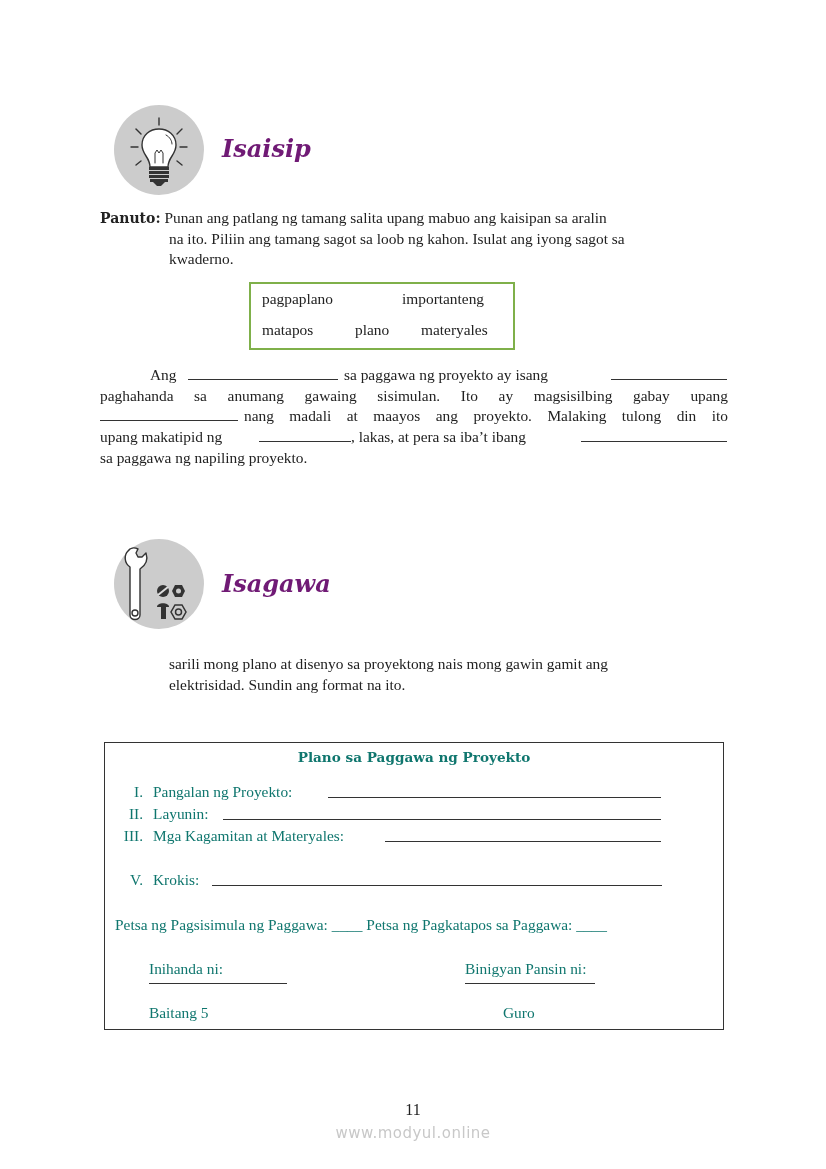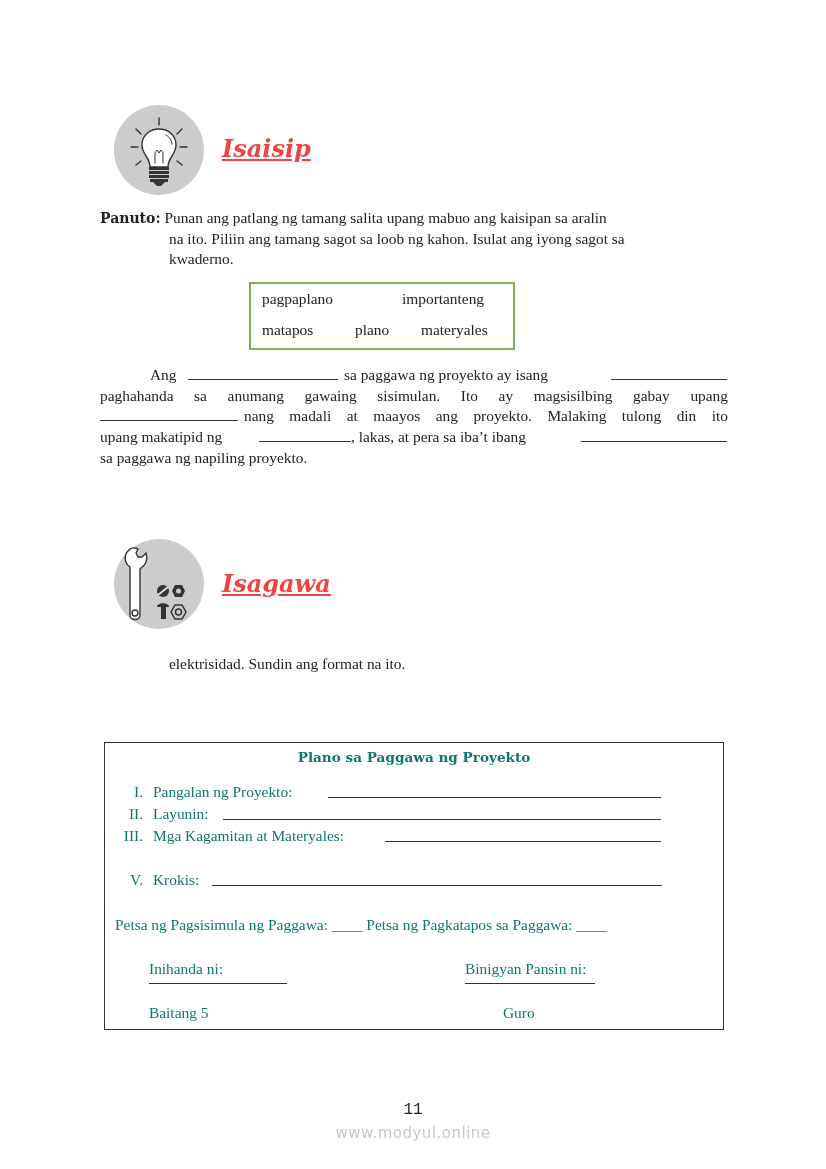--- a/index.html
+++ b/index.html
@@ -9,21 +9,21 @@
     color: #222;
   }
   .abs { position: absolute; }
   .icon-circle {
     position: absolute; width: 90px; height: 90px; border-radius: 50%;
     background: #cccccc;
   }
   .icon-circle svg { width: 90px; height: 90px; display: block; }
   .section-title {
     position: absolute; font-family: "DejaVu Serif", serif;
-    font-weight: bold; font-style: italic; font-size: 24px; color: #ef4444; text-decoration: underline;
+    font-weight: bold; font-style: italic; font-size: 24px; color: #701a75;
   }
   .para {
     position: absolute; font-family: "Liberation Serif", serif;
     font-size: 15.4px; line-height: 20.6px; color: #222;
   }
   .panuto { left: 100px; width: 628px; text-align: justify; }
   .panuto .lbl { font-family: "DejaVu Serif", serif; font-weight: bold; font-size: 14px; }
   .panuto .row1 { display: block; }
   .panuto .indent { display: block; padding-left: 69px; }
   .wordbox {
@@ -43,21 +43,21 @@
     font-family: "DejaVu Serif", serif; font-weight: bold; font-size: 13.6px;
   }
   .plan-item { position: absolute; left: 0; height: 20px; }
   .plan-item .num { position: absolute; width: 38px; text-align: right; left: 0; }
   .plan-item .txt { position: absolute; left: 48px; white-space: nowrap; }
   .plan-item .line { position: absolute; border-bottom: 1px solid #333; height: 14px; }
   .pl { position: absolute; white-space: nowrap; }
   .sigline { position: absolute; border-bottom: 1px solid #333; }
   .footer-num {
     position: absolute; left: 0; width: 826px; top: 1101px; text-align: center;
-    font-family: Liberation Mono, monospace; font-size: 16px; color: #222;
+    font-family: Liberation Serif, serif; font-size: 16px; color: #222;
   }
   .footer-url {
     position: absolute; left: 0; width: 826px; top: 1124px; text-align: center;
     font-family: "DejaVu Sans", sans-serif; font-size: 15px; color: #c8c8c8; letter-spacing: 0.5px;
   }
 </style>
 </head>
 <body>
 
 <div class="icon-circle" style="left:114px; top:105px;">
@@ -128,20 +128,21 @@
     </g>
     <g stroke="#333" stroke-width="1.5" fill="none">
       <polygon points="61,66 68,66 72,73 68,80 61,80 57,73"></polygon>
       <circle cx="64.5" cy="73" r="3"></circle>
     </g>
   </svg>
 </div>
 <div class="section-title" style="left:222px; top:569px;">Isagawa</div>
 
 <div class="para panuto" style="top:654px;">
+  <span class="indent">sarili mong plano at disenyo sa proyektong nais mong gawin gamit ang</span>
   <span class="indent">elektrisidad. Sundin ang format na ito.</span>
 </div>
 
 <div class="plan-box">
   <div class="plan-title">Plano sa Paggawa ng Proyekto</div>
 
   <div class="plan-item" style="top:40px; width:100%;">
     <span class="num">I.</span>
     <span class="txt">Pangalan ng Proyekto:</span>
     <span class="line" style="left:223px; width:333px;"></span>

